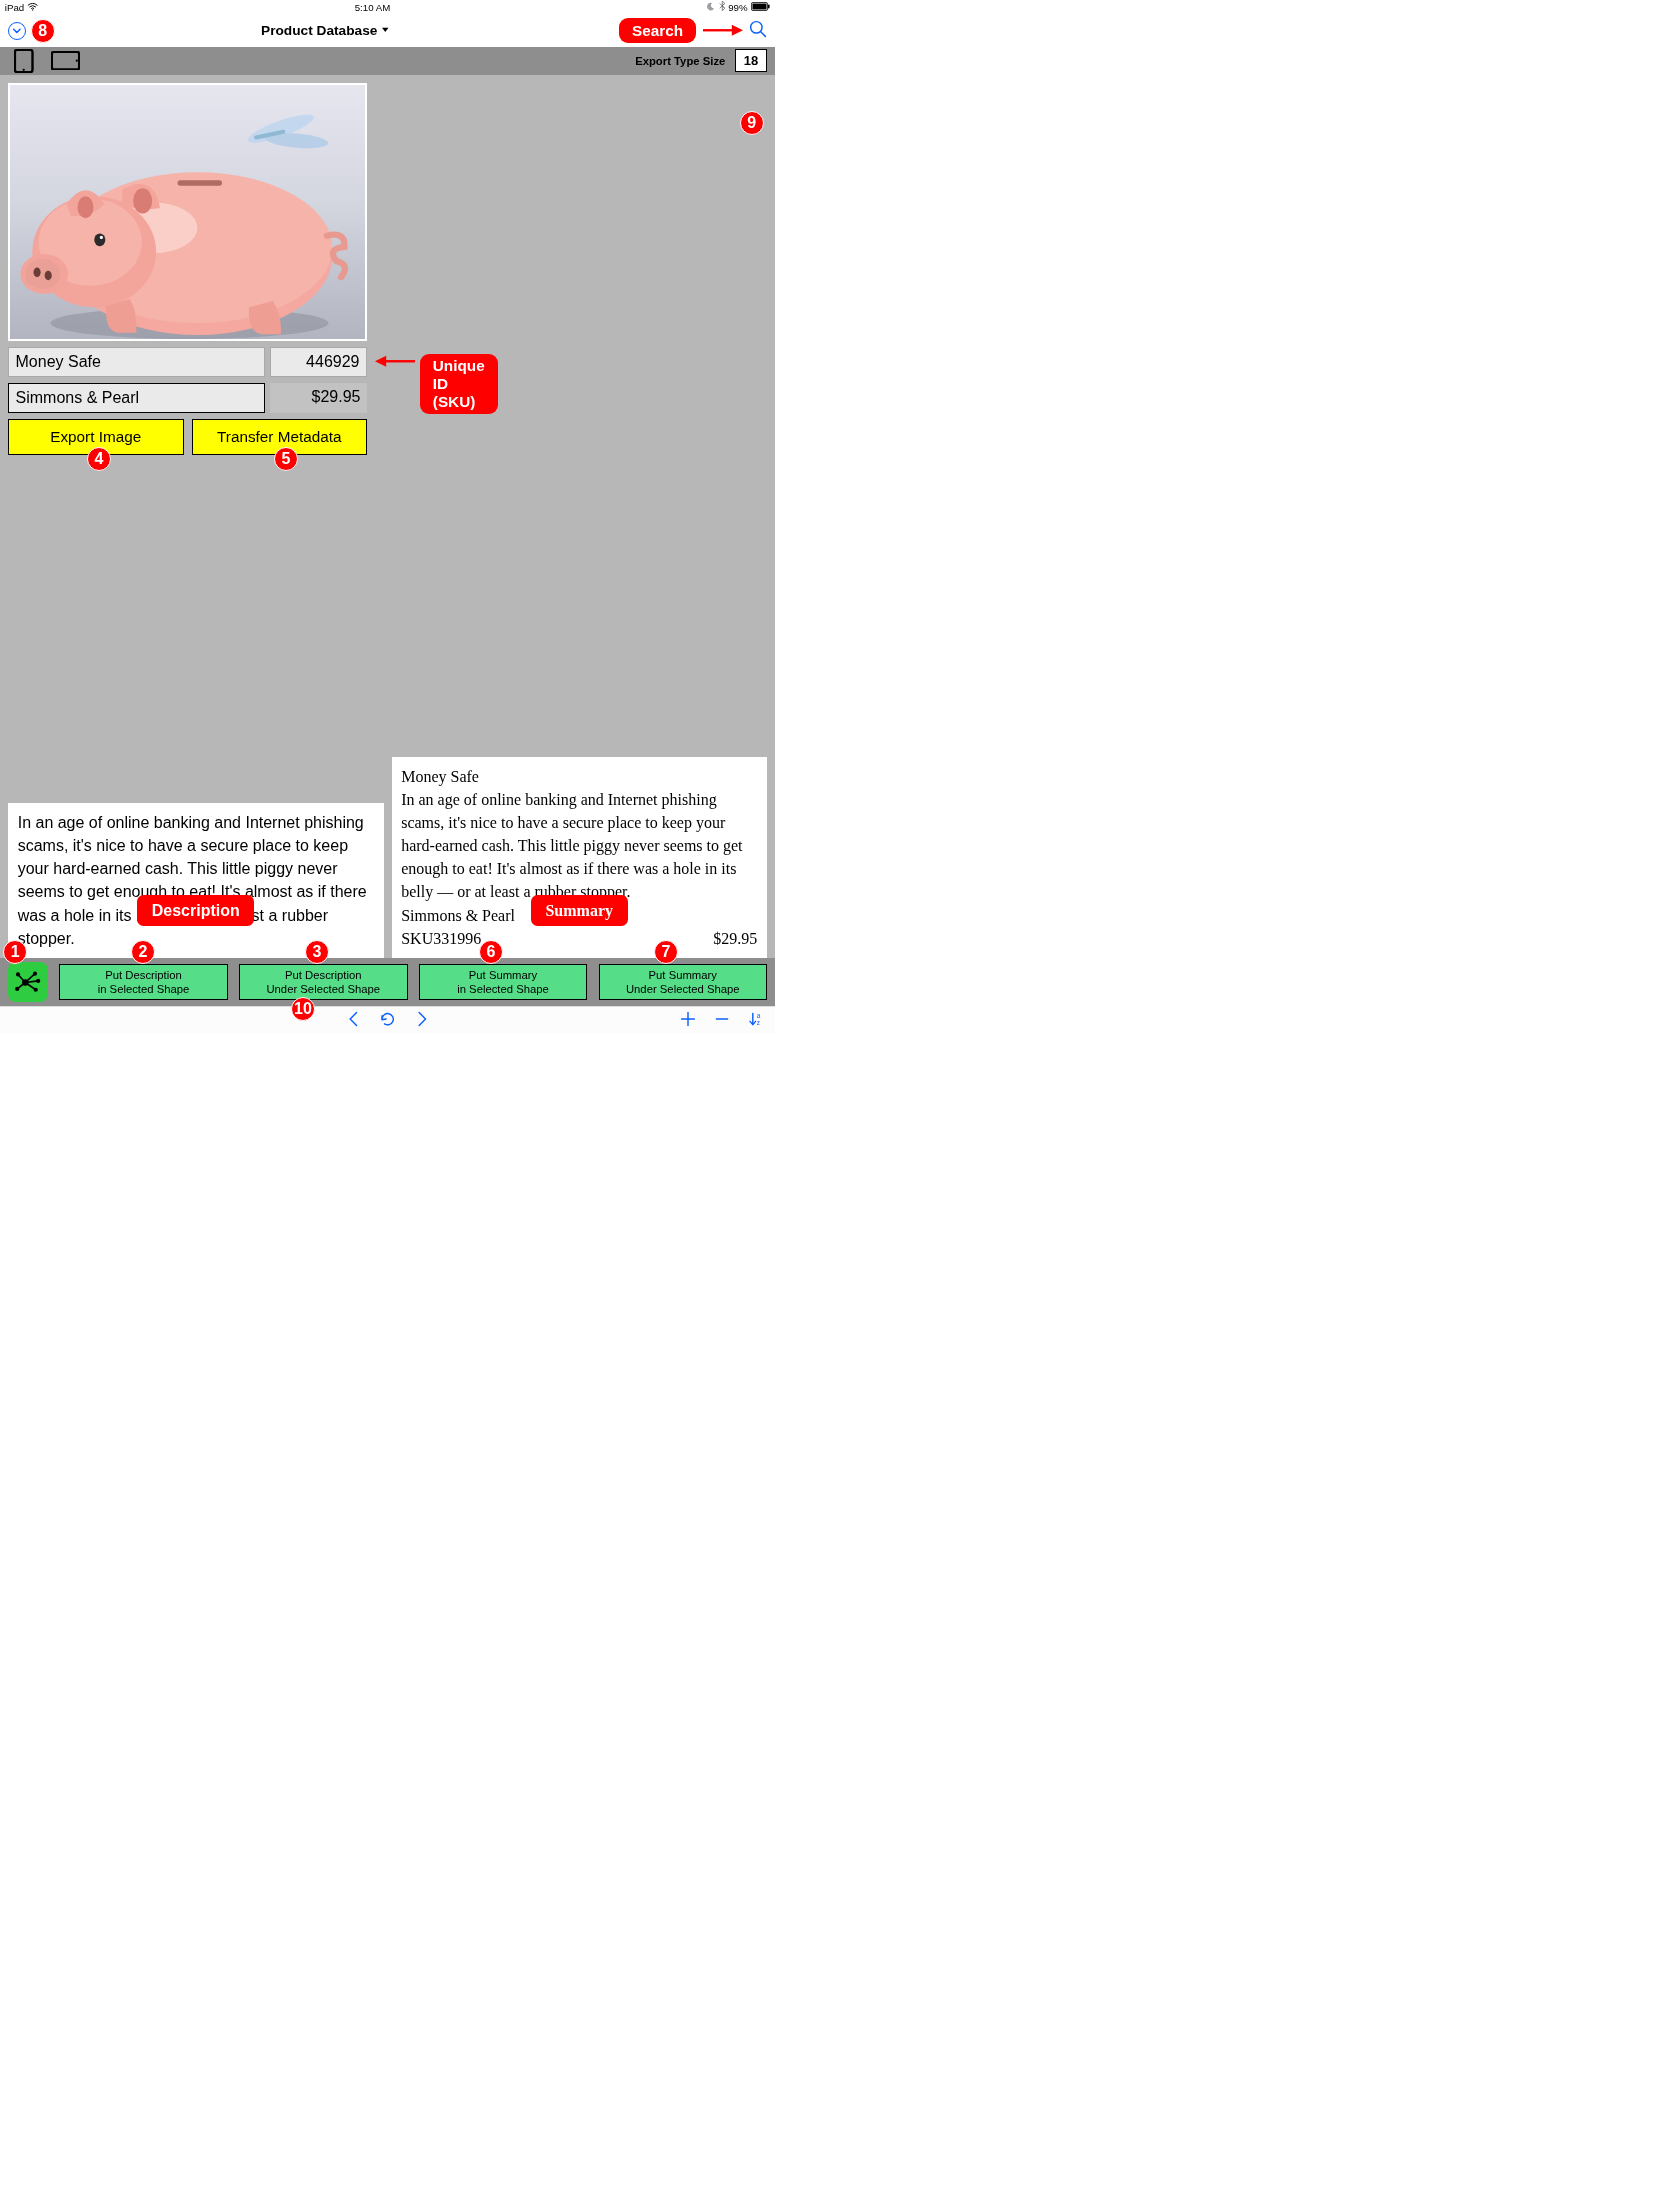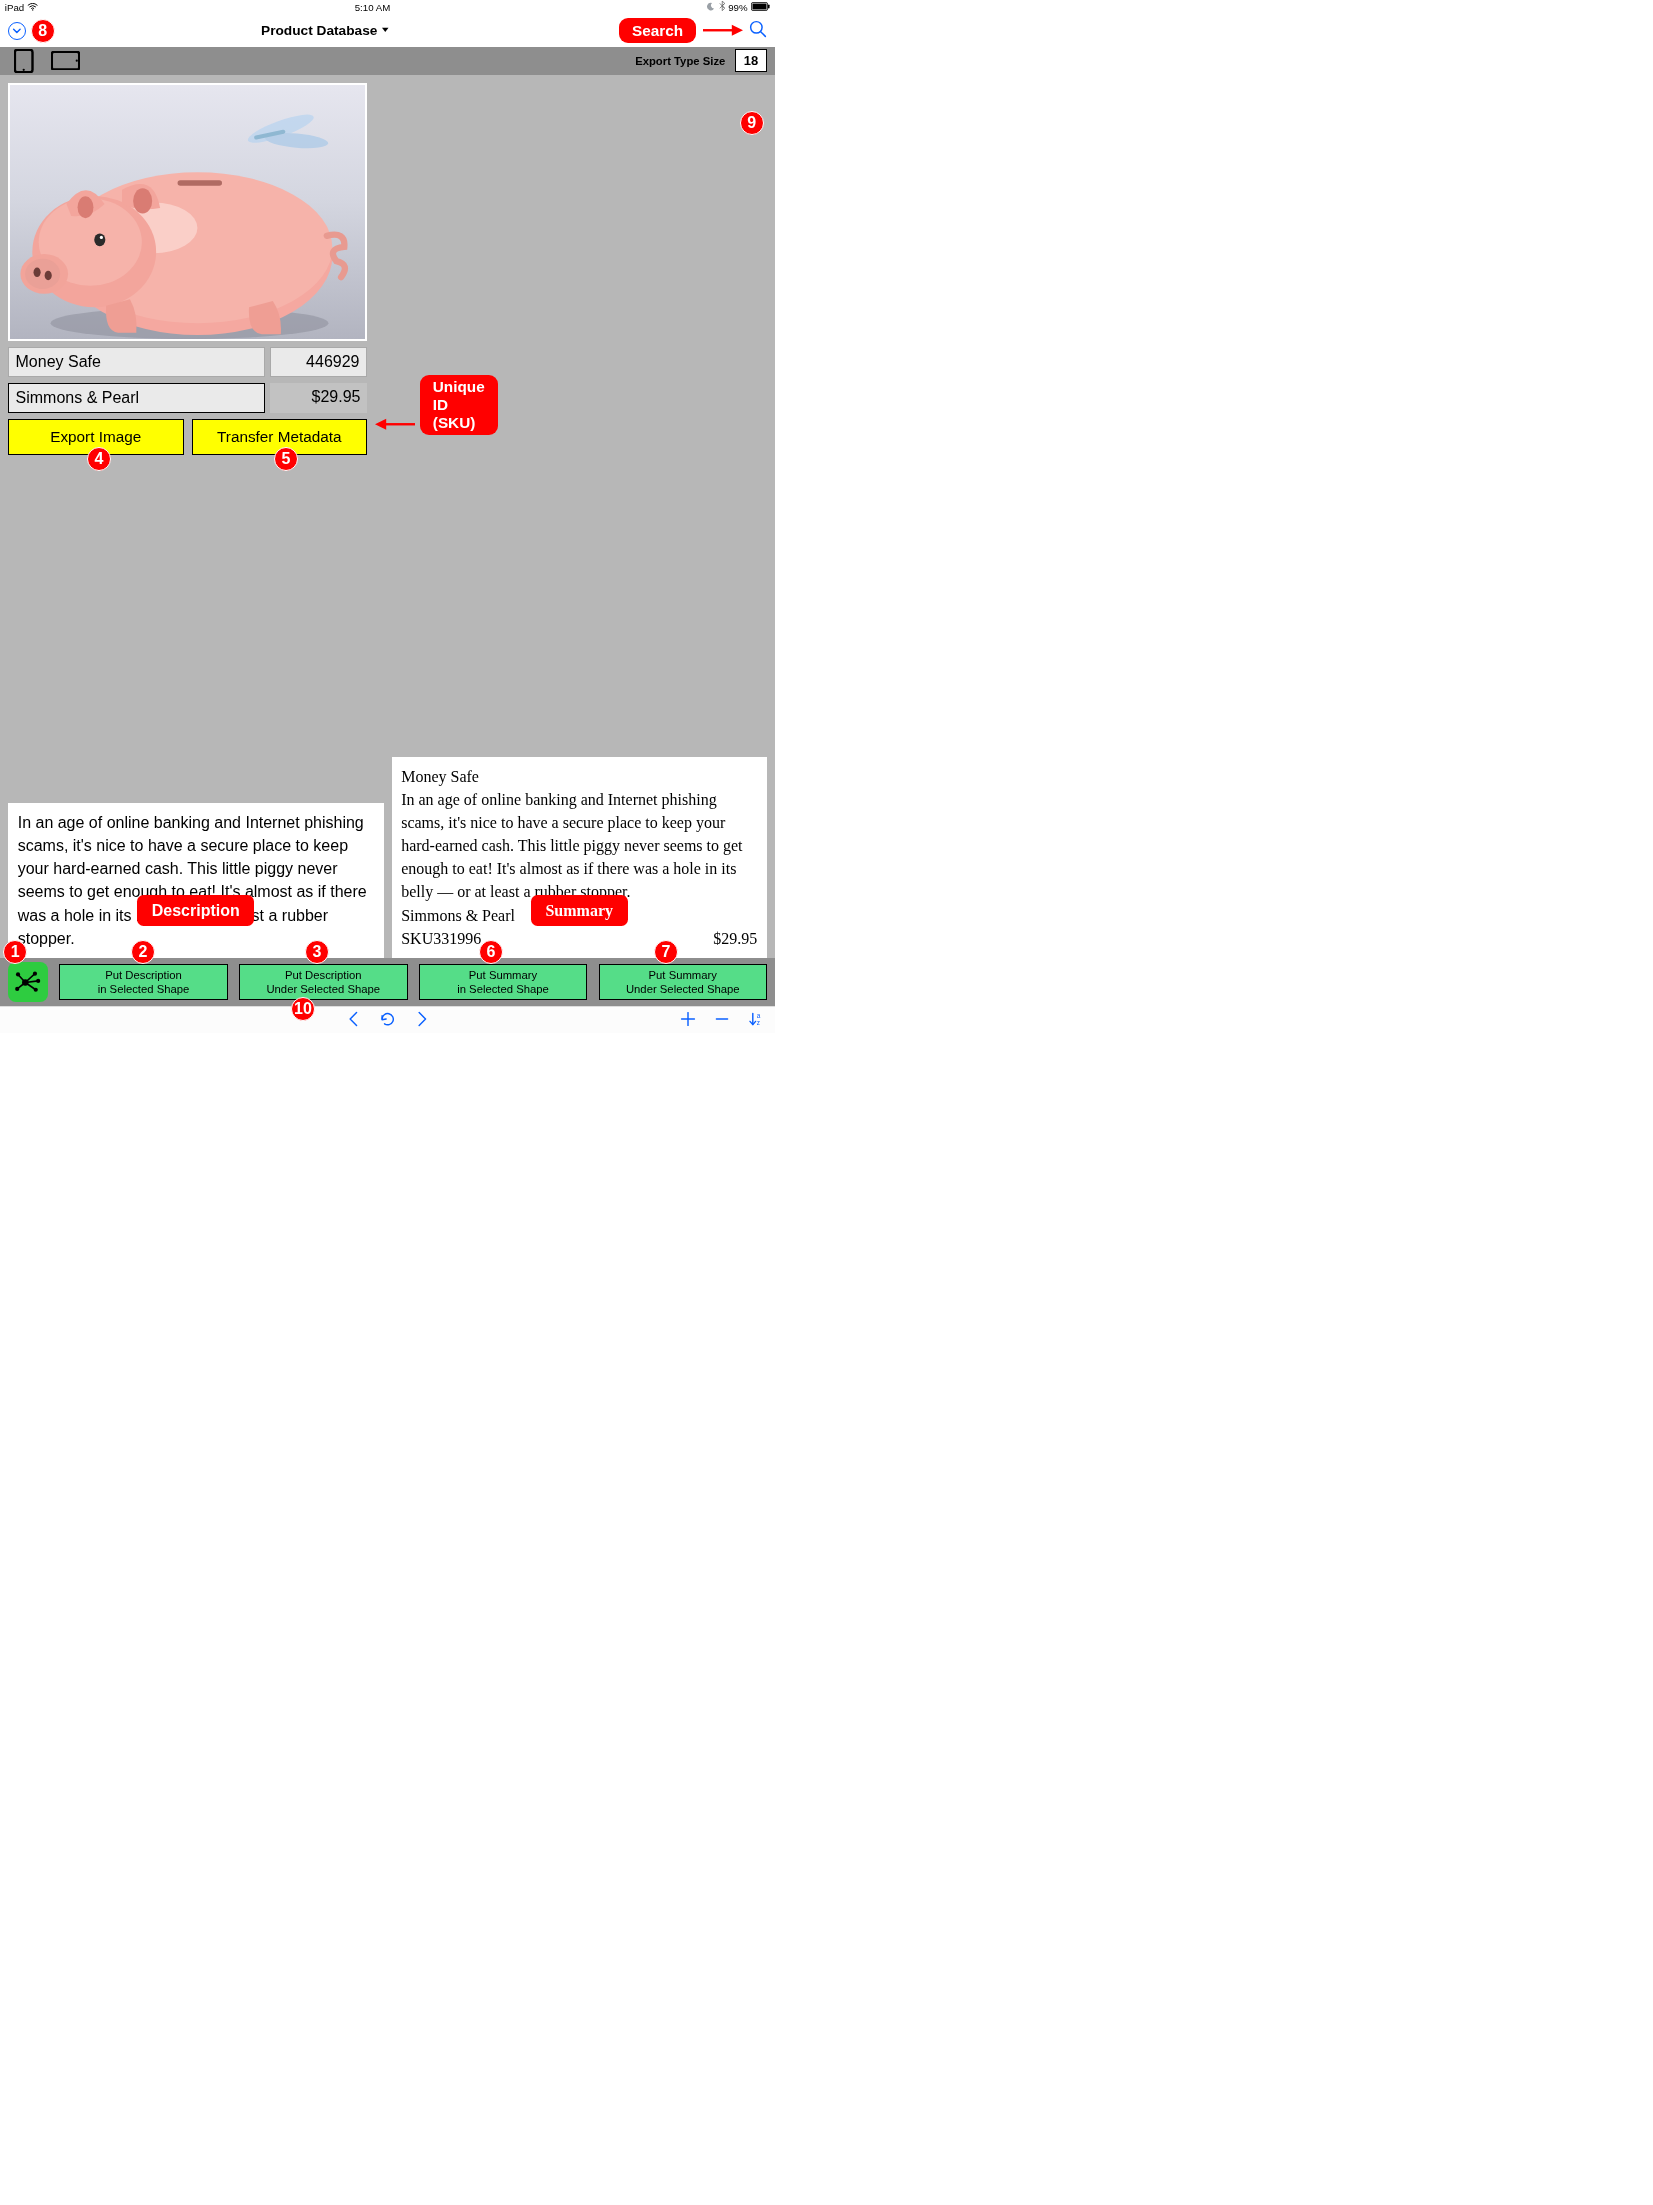--- a/index.html
+++ b/index.html
@@ -184,21 +184,21 @@
 
           <path d="M398 190 q24 -6 22 14 q-22 2 -10 18 q18 4 6 20" stroke="#e89a90" stroke-width="8" fill="none" stroke-linecap="round"></path>
         </svg>
       </div>
 
       <div class="row-fields">
         <div class="field name">Money Safe</div>
         <div class="field sku">446929</div>
       </div>
 
-      <div style="position:absolute; left:367px; top:292px; display:flex; align-items:flex-end; gap:4.8px;">
+      <div style="position:absolute; left:367px; top:271px; display:flex; align-items:flex-start; gap:4.8px;">
         <span>
           <svg width="40" height="14.5" viewBox="0 0 50 18">
                 <path d="M14 2 L0 9 L14 16 Z" fill="#ff0000"></path>
                 <line x1="12" y1="9" x2="50" y2="9" stroke="#ff0000" stroke-width="3"></line>
               </svg>
         </span>
         <span class="callout">Unique ID (SKU)</span>
       </div>
 
       <div class="row-fields">

